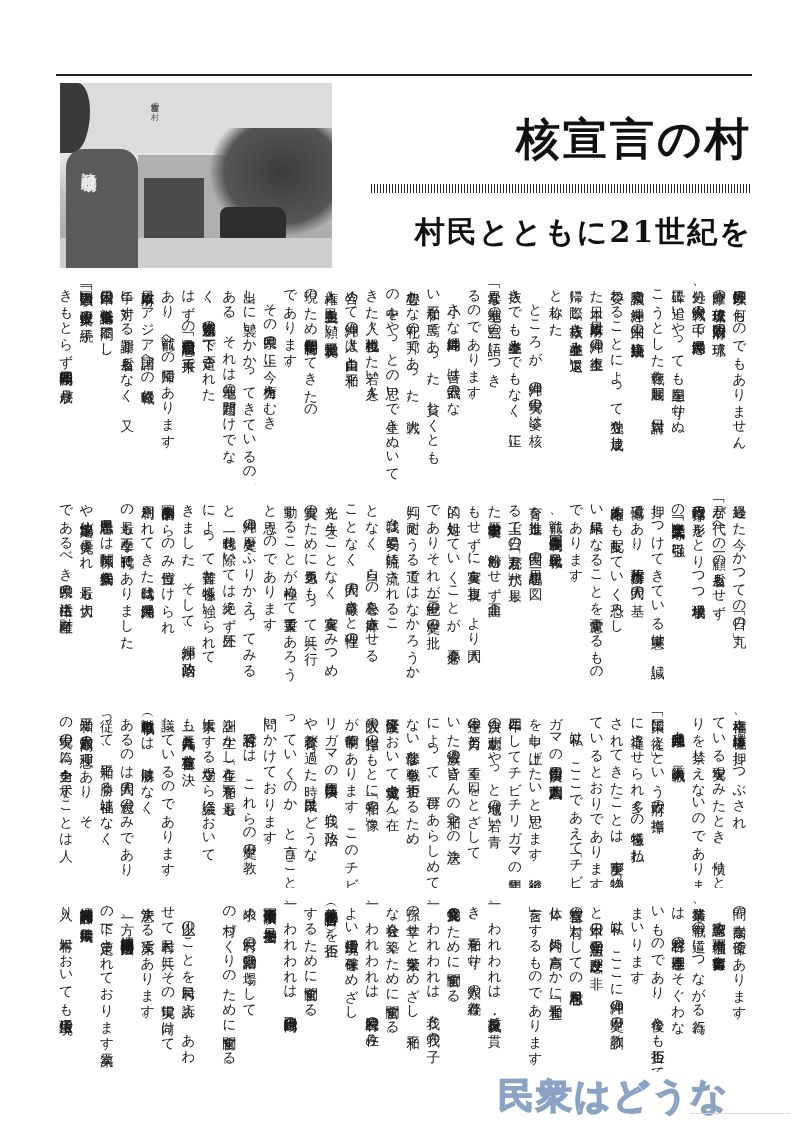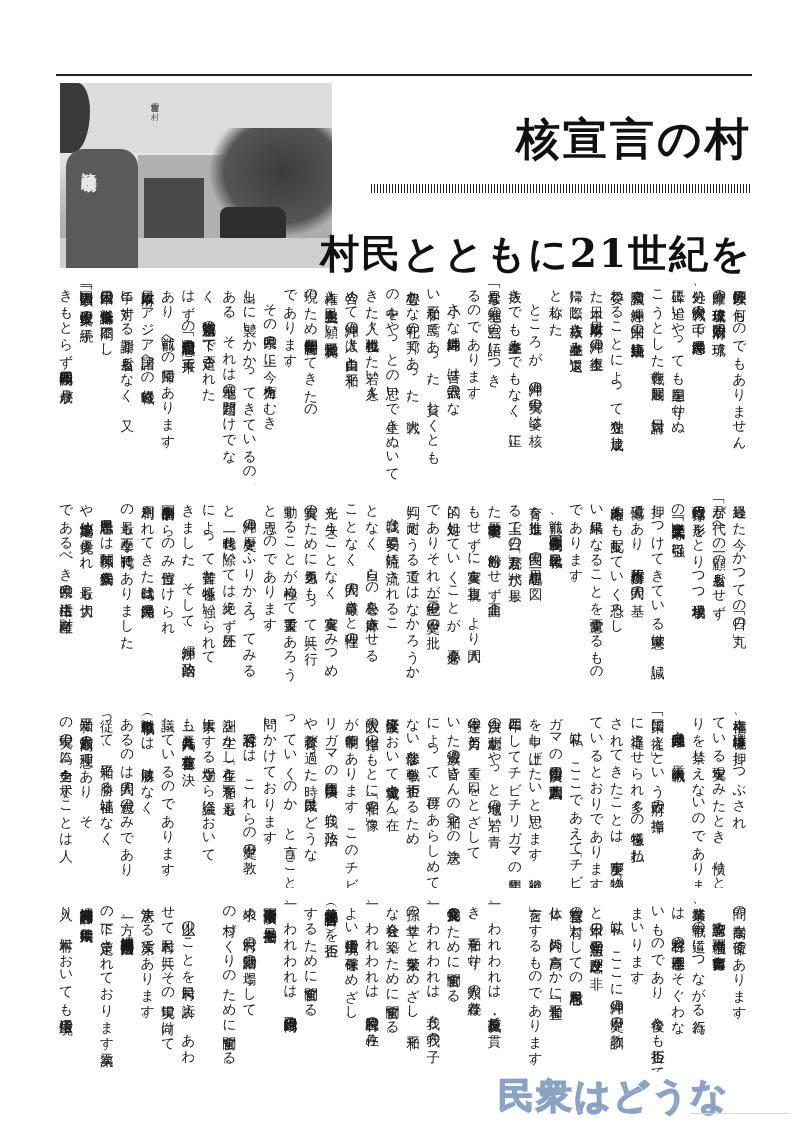--- a/index.html
+++ b/index.html
@@ -23,21 +23,21 @@
   .photo .trees { position:absolute; left:148px; top:45px; width:124px; height:110px; background:radial-gradient(ellipse at 60% 40%,#3c3c3c 0%,#555 55%,transparent 70%); }
   .photo .car { position:absolute; left:160px; top:124px; width:66px; height:32px; background:#2e2e2e; border-radius:8px 10px 3px 3px; }
   .photo .ground { position:absolute; left:0; top:155px; width:100%; height:30px; background:#cfcfcf; }
   .photo .pillar { position:absolute; left:6px; top:66px; width:72px; height:119px; background:#5a5a5a; border-radius:18px 18px 0 0; }
   .photo .sign { position:absolute; left:16px; top:78px; width:22px; font-size:15px; line-height:18px; color:#e8e8e8; writing-mode:vertical-rl; letter-spacing:1px; font-weight:bold; }
   .photo .banner { position:absolute; left:88px; top:14px; writing-mode:vertical-rl; font-size:8px; color:#555; }
 
   .headline { position: absolute; right: 48px; top: 110px; font-family: "DejaVu Sans", sans-serif; font-weight: bold; font-size: 44px; letter-spacing: 3px; color: #111; }
   .dash-rule { position: absolute; left: 371px; top: 184px; width: 380px; height: 9px;
     background: repeating-linear-gradient(90deg,#222 0px,#222 1px,#fff 1px,#fff 3px); }
-  .subhead { position: absolute; right: 48px; top: 212px; font-size: 39px; font-weight: bold; letter-spacing: 2px; color: #111; margin-top: 15px; }
+  .subhead { position: absolute; right: 48px; top: 212px; font-size: 30px; font-weight: bold; letter-spacing: 2px; color: #111; }
 
   .band { position: absolute; left: 58px; width: 692px; }
   .band-cols { position: absolute; inset: 0; writing-mode: vertical-rl; font-size: 13.6px; line-height: 20.4px; letter-spacing: 0.5px; text-align: start; overflow: hidden; }
   .col { display: block; white-space: nowrap; }
 
   .band1 { top: 280px; height: 205px; }
   .band2 { top: 495px; height: 205px; }
   .band3 { top: 708px; height: 180px; }
   .band4 { top: 897px; height: 175px; }
 

